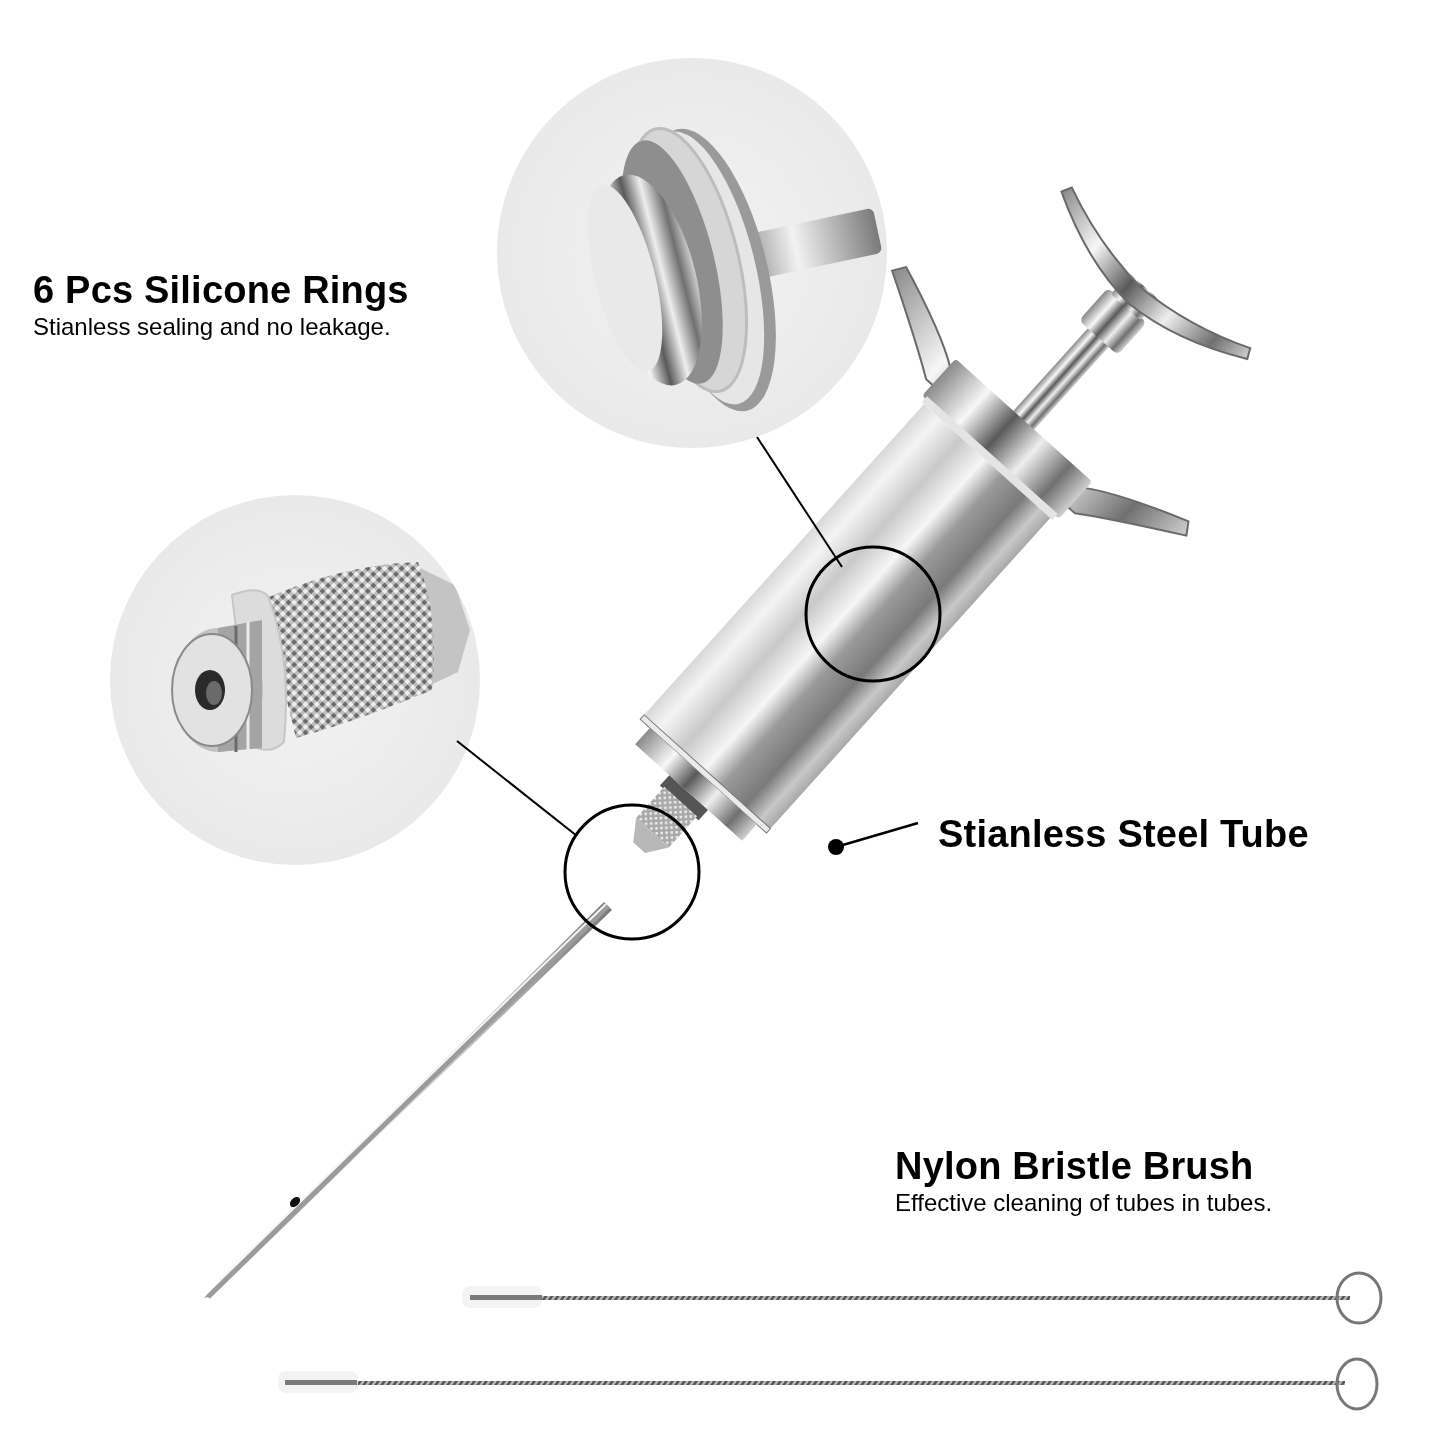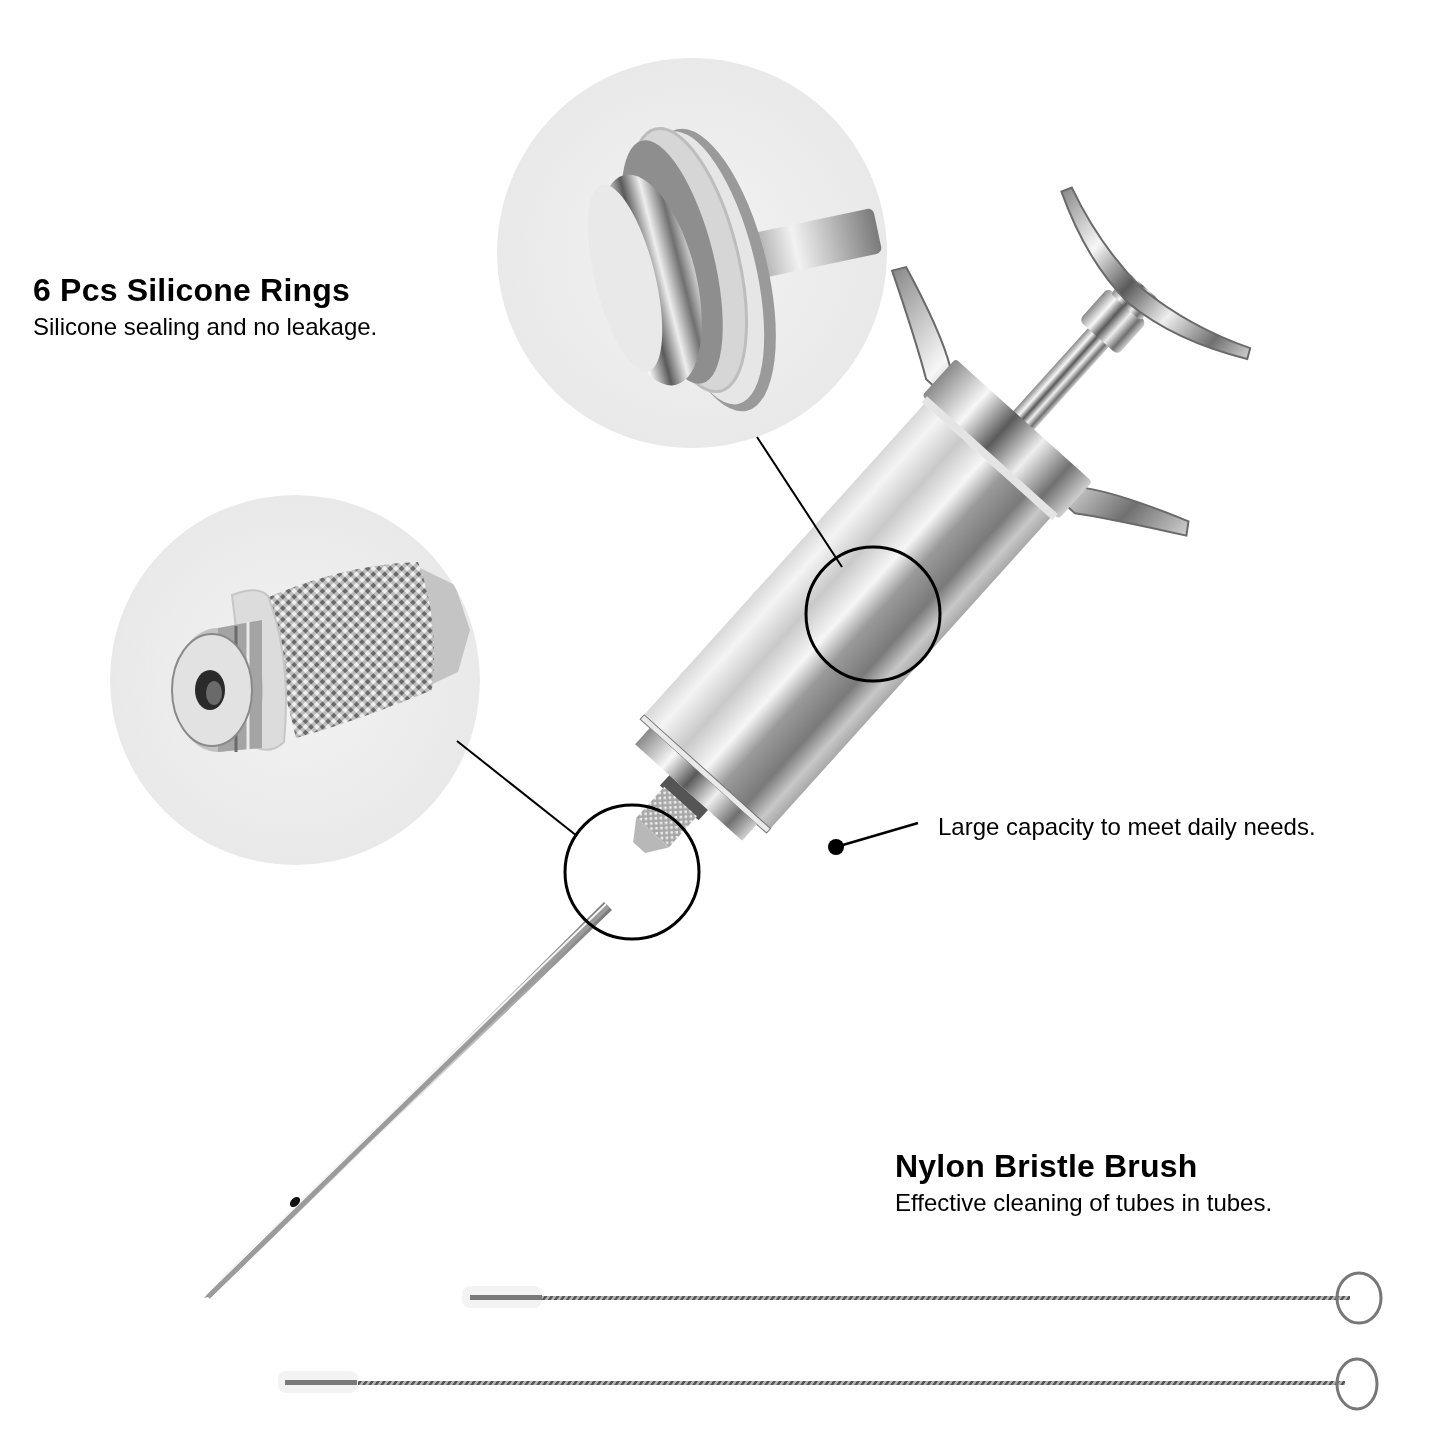--- a/index.html
+++ b/index.html
@@ -1,20 +1,20 @@
 <!DOCTYPE html>
 <html><head>
 <meta charset="utf-8">
 <style>
   html, body { margin:0; padding:0; background:#ffffff; }
   body { width:1445px; height:1445px; position:relative; overflow:hidden; font-family:"Liberation Sans", sans-serif; }
   .stage { position:absolute; left:0; top:0; width:1445px; height:1445px; }
   .stage svg { position:absolute; left:0; top:0; }
   .label { position:absolute; color:#000; }
-  .label .title { font-weight:bold; font-size:32px; line-height:44px; letter-spacing:0.2px; white-space:nowrap; }
+  .label .title { font-weight:bold; font-size:38px; line-height:44px; letter-spacing:0.2px; white-space:nowrap; }
   .label .sub { font-size:24px; line-height:30px; white-space:nowrap; }
   #lbl-rings { left:33px; top:268px; }
   #lbl-tube { left:938px; top:812px; }
   #lbl-brush { left:895px; top:1144px; }
 </style>
 </head>
 <body>
 
 <div class="stage">
 <svg width="1445" height="1445" viewBox="0 0 1445 1445" xmlns="http://www.w3.org/2000/svg">
@@ -159,24 +159,24 @@
     <circle cx="632" cy="872" r="67" fill="none" stroke="#000" stroke-width="3"></circle>
   </g>
   <g>
     <circle cx="836" cy="847" r="8" fill="#000"></circle>
     <line x1="836" y1="847" x2="918" y2="823" stroke="#000" stroke-width="2.5"></line>
   </g>
 </svg>
 
   <div class="label" id="lbl-rings">
     <div class="title">6 Pcs Silicone Rings</div>
-    <div class="sub">Silicone sealing and no leakage.</div>
+    <div class="sub">Stianless sealing and no leakage.</div>
   </div>
 
   <div class="label" id="lbl-tube">
-    <div class="sub">Large capacity to meet daily needs.</div>
+    <div class="title">Stianless Steel Tube</div>
   </div>
 
   <div class="label" id="lbl-brush">
     <div class="title">Nylon Bristle Brush</div>
     <div class="sub">Effective cleaning of tubes in tubes.</div>
   </div>
 </div>
 
 </body></html>

